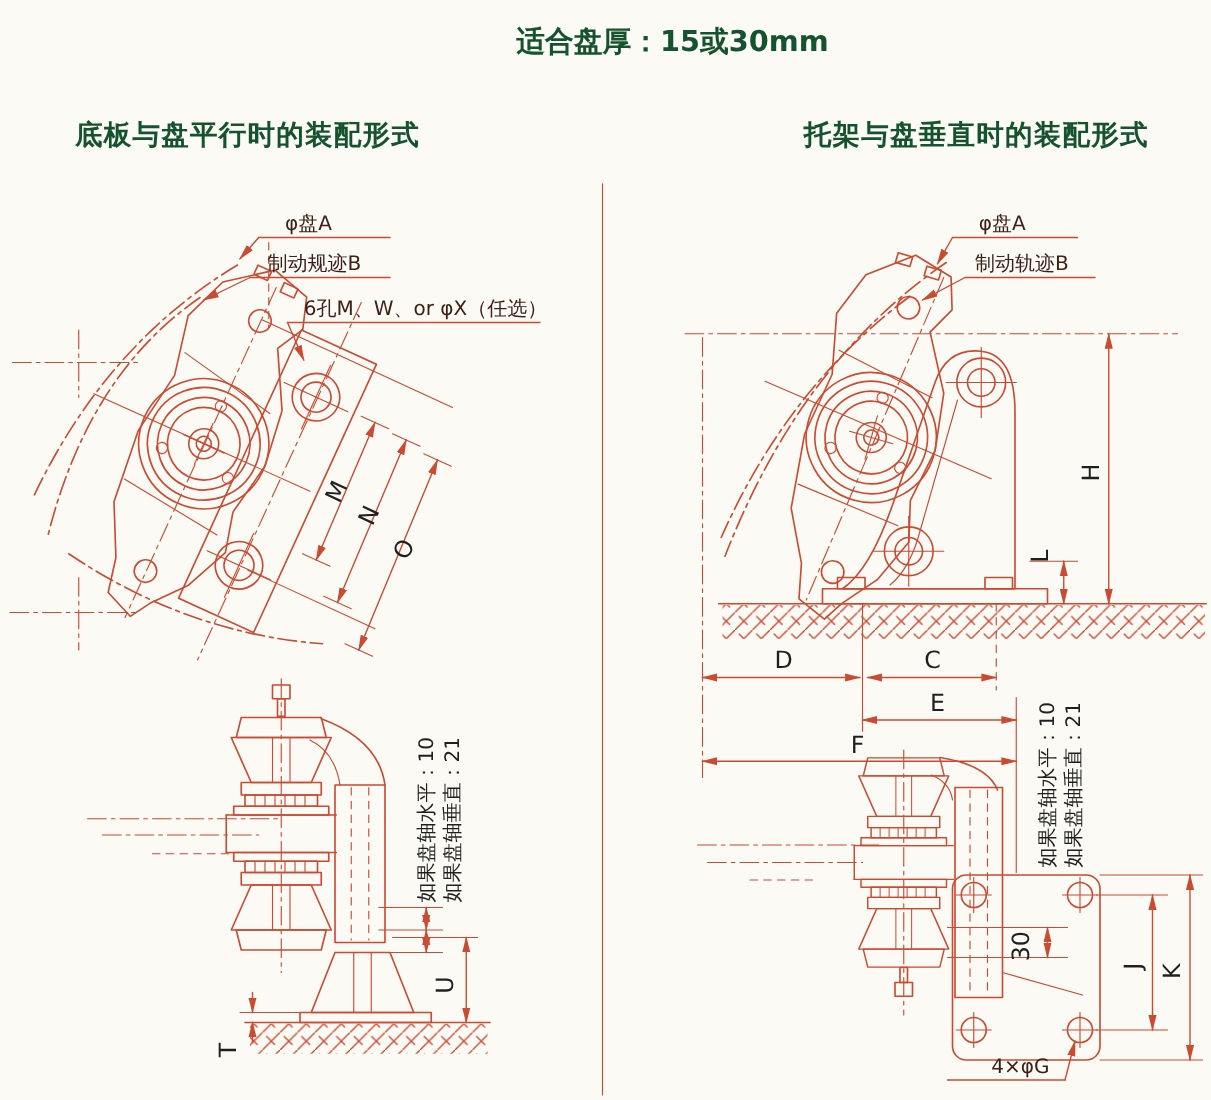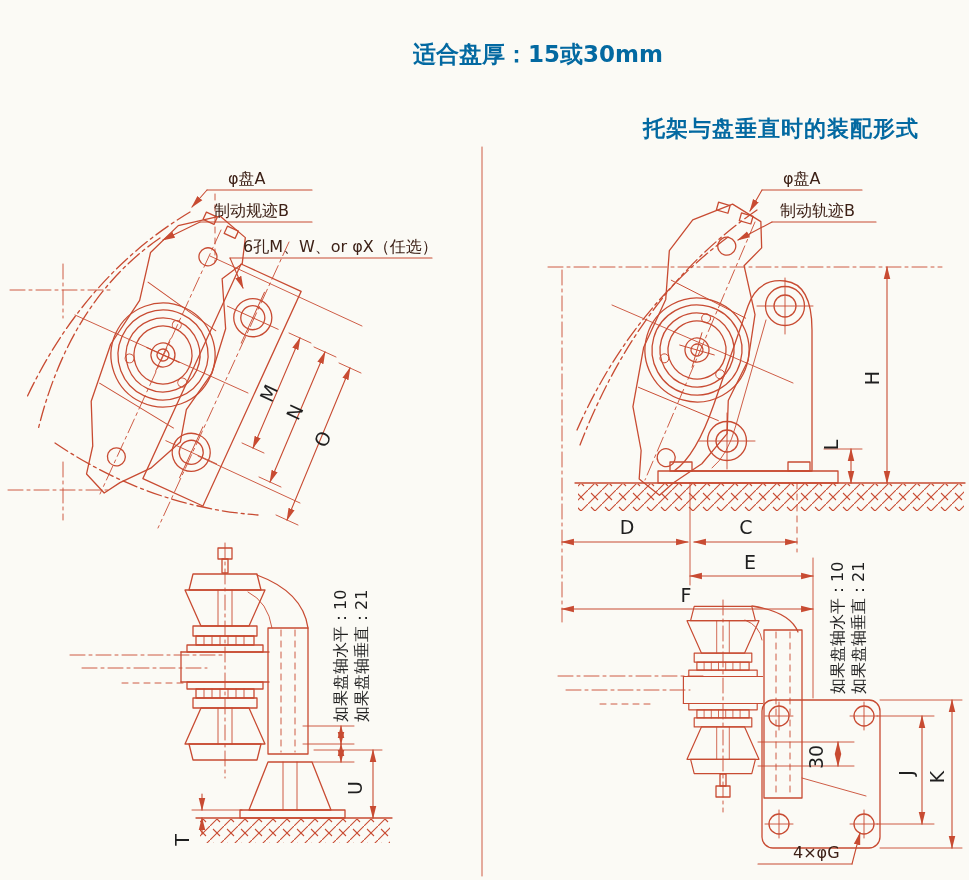--- a/index.html
+++ b/index.html
@@ -1,38 +1,39 @@
 <!DOCTYPE html>
 <html><head>
 <meta charset="utf-8">
 <style>
   html,body{margin:0;padding:0;background:#fbfaf5;}
   #stage{position:relative;width:969px;height:880px;background:#fbfaf5;overflow:hidden;
          font-family:"DejaVu Sans","Liberation Sans",sans-serif;}
-  .hd{position:absolute;color:#0369a1;font-weight:bold;white-space:nowrap;margin-top:21px;}
+  .hd{position:absolute;color:#14532d;font-weight:bold;white-space:nowrap;}
   #title{left:413px;top:18px;font-size:23px;}
   #lhd{left:60px;top:93px;font-size:22px;letter-spacing:1px;}
   #rhd{left:643px;top:93px;font-size:22px;letter-spacing:1px;text-align:right;}
   svg{position:absolute;left:0;top:0;}
   .ln{stroke:#c84b32;fill:none;stroke-width:1.3;stroke-linejoin:round;stroke-linecap:round;}
   .tn{stroke-width:0.9;}
   .dm{stroke-width:1.1;}
   .dd{stroke-dasharray:15 4 3 4;}
   .ds{stroke-dasharray:6 5;}
   text{stroke:none;}
   .t-dim{font-family:"DejaVu Sans","Liberation Sans",sans-serif;font-size:19px;fill:#1f1f1f;}
   .t-lbl{font-family:"DejaVu Sans","Liberation Sans",sans-serif;font-size:16px;fill:#3d2117;}
   .t-note{font-family:"DejaVu Sans","Liberation Sans",sans-serif;font-size:16px;fill:#1f1f1f;}
 </style>
 </head>
 <body>
 
 <div id="stage">
 
   <div class="hd" id="title">适合盘厚：15或30mm</div>
+  <div class="hd" id="lhd">底板与盘平行时的装配形式</div>
   <div class="hd" id="rhd">托架与盘垂直时的装配形式</div>
 
   <svg width="969" height="880" viewBox="0 0 969 880">
     <defs>
       <marker id="ar" viewBox="0 0 12 8" refX="11" refY="4" markerWidth="13" markerHeight="9" orient="auto-start-reverse" markerUnits="userSpaceOnUse">
         <path d="M12,4 L0,1 L0,7 Z" fill="#c84b32"></path>
       </marker>
       <pattern id="hat" width="14" height="14" patternUnits="userSpaceOnUse">
         <path d="M0,14 L14,0" stroke="#c84b32" stroke-width="1.1" fill="none"></path>
         <path d="M3,3 L10,10" stroke="#c84b32" stroke-width="1.1" fill="none"></path>

